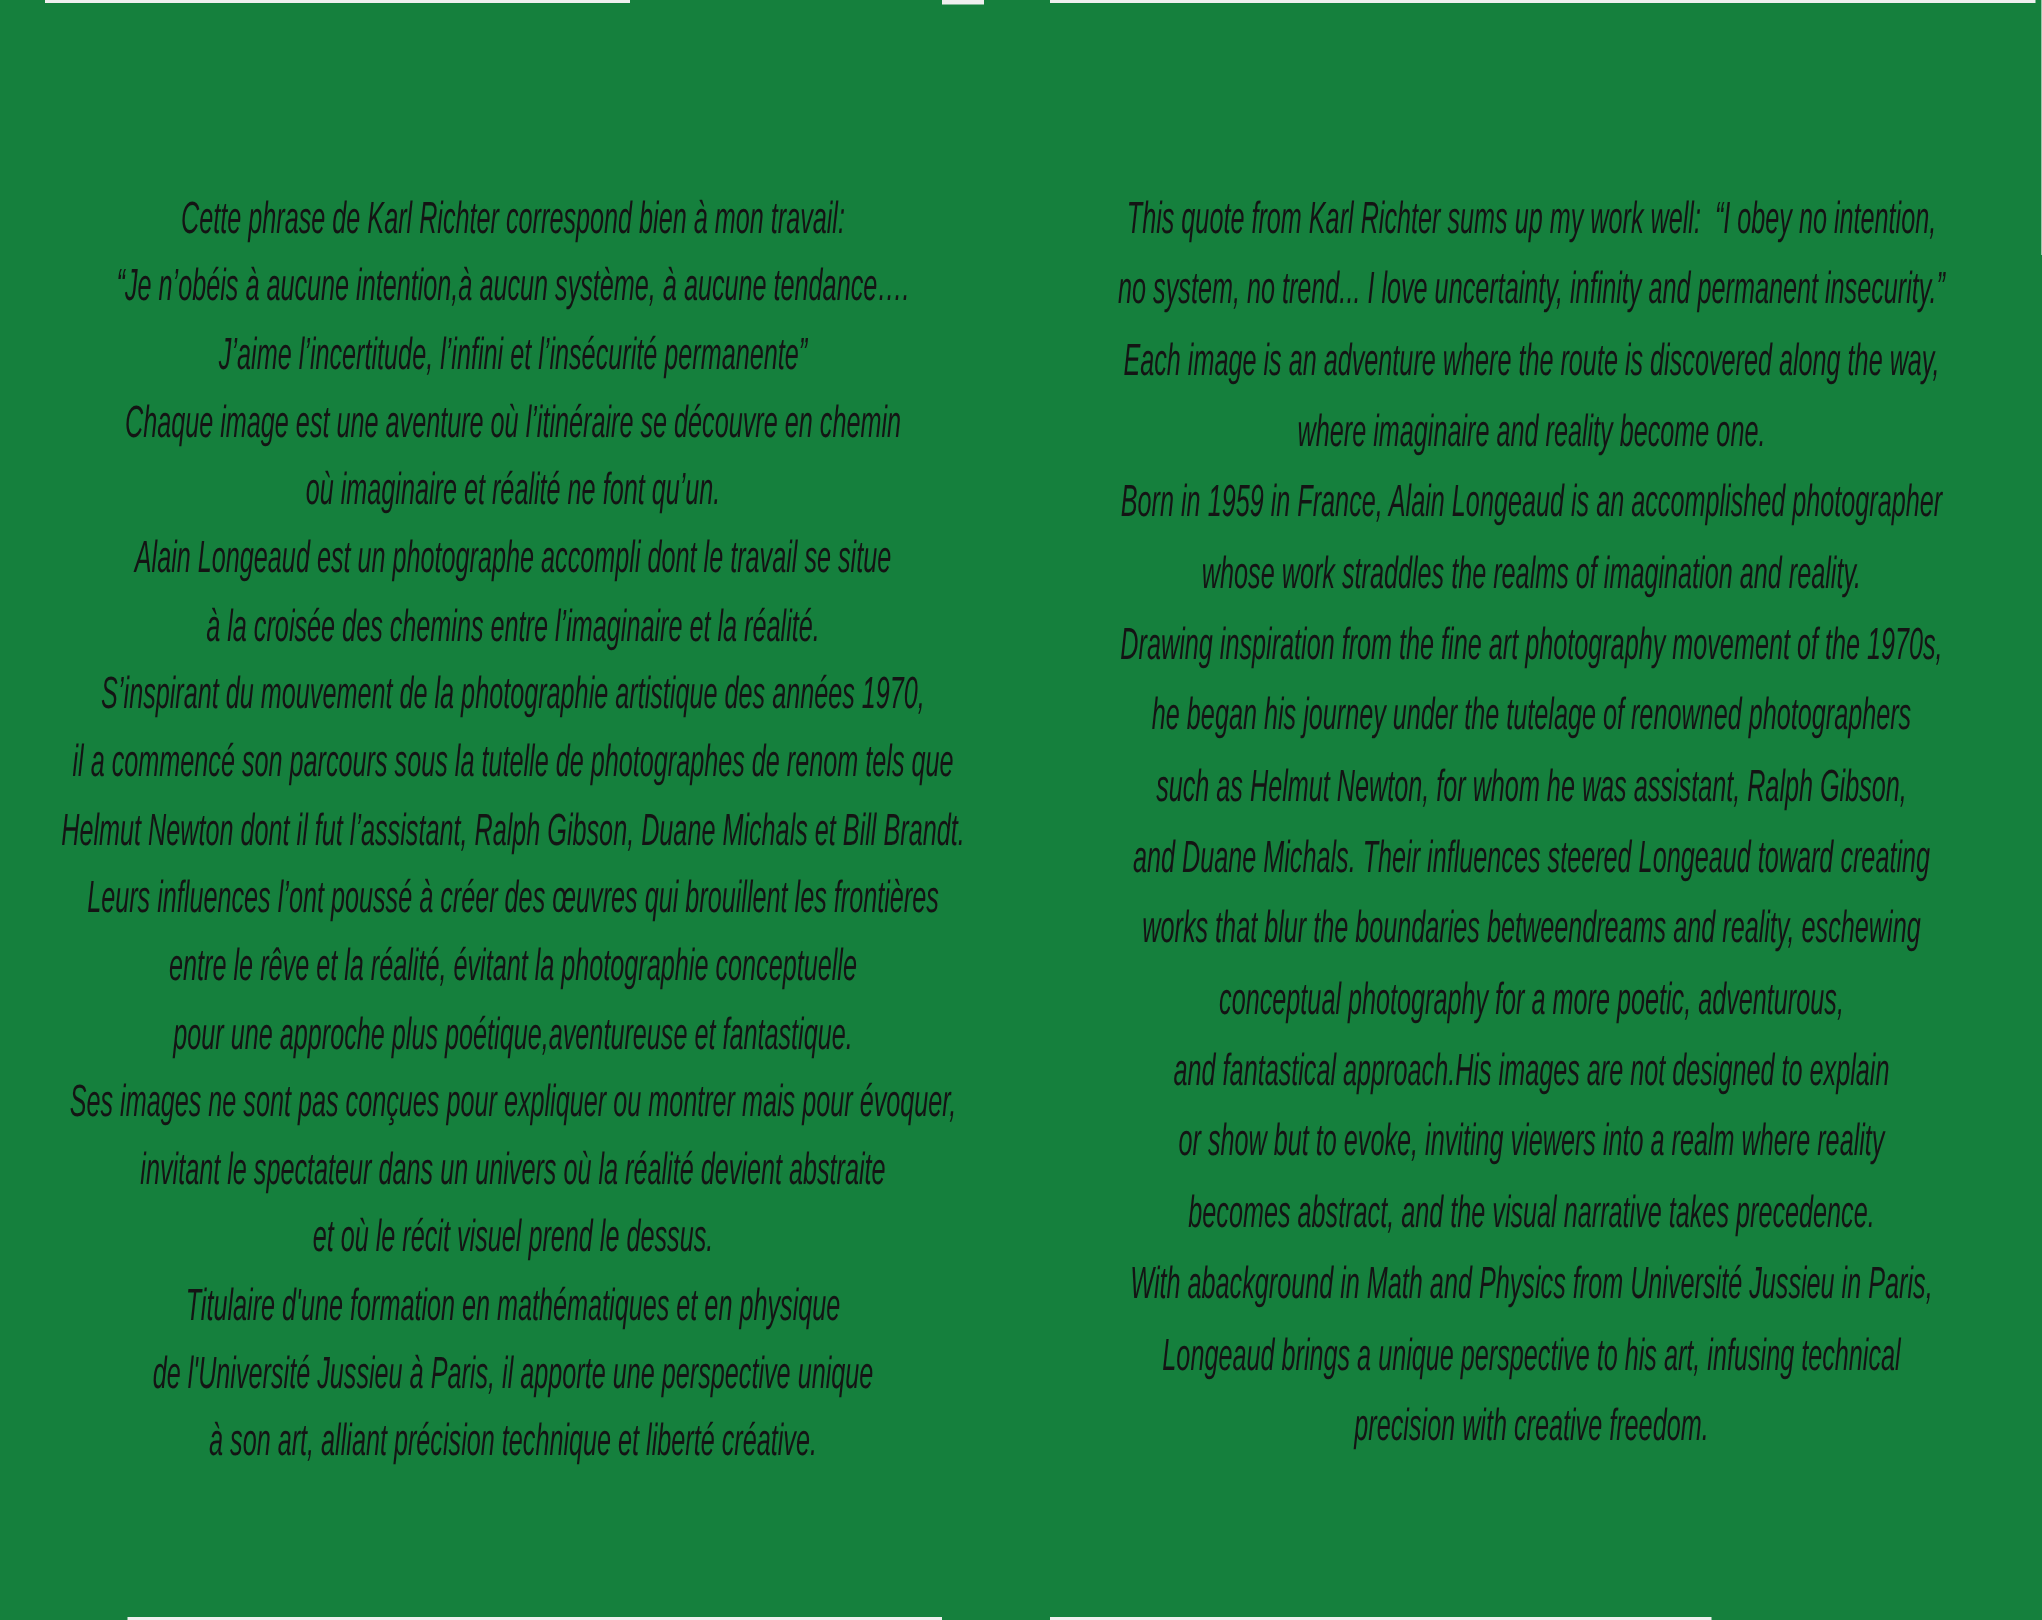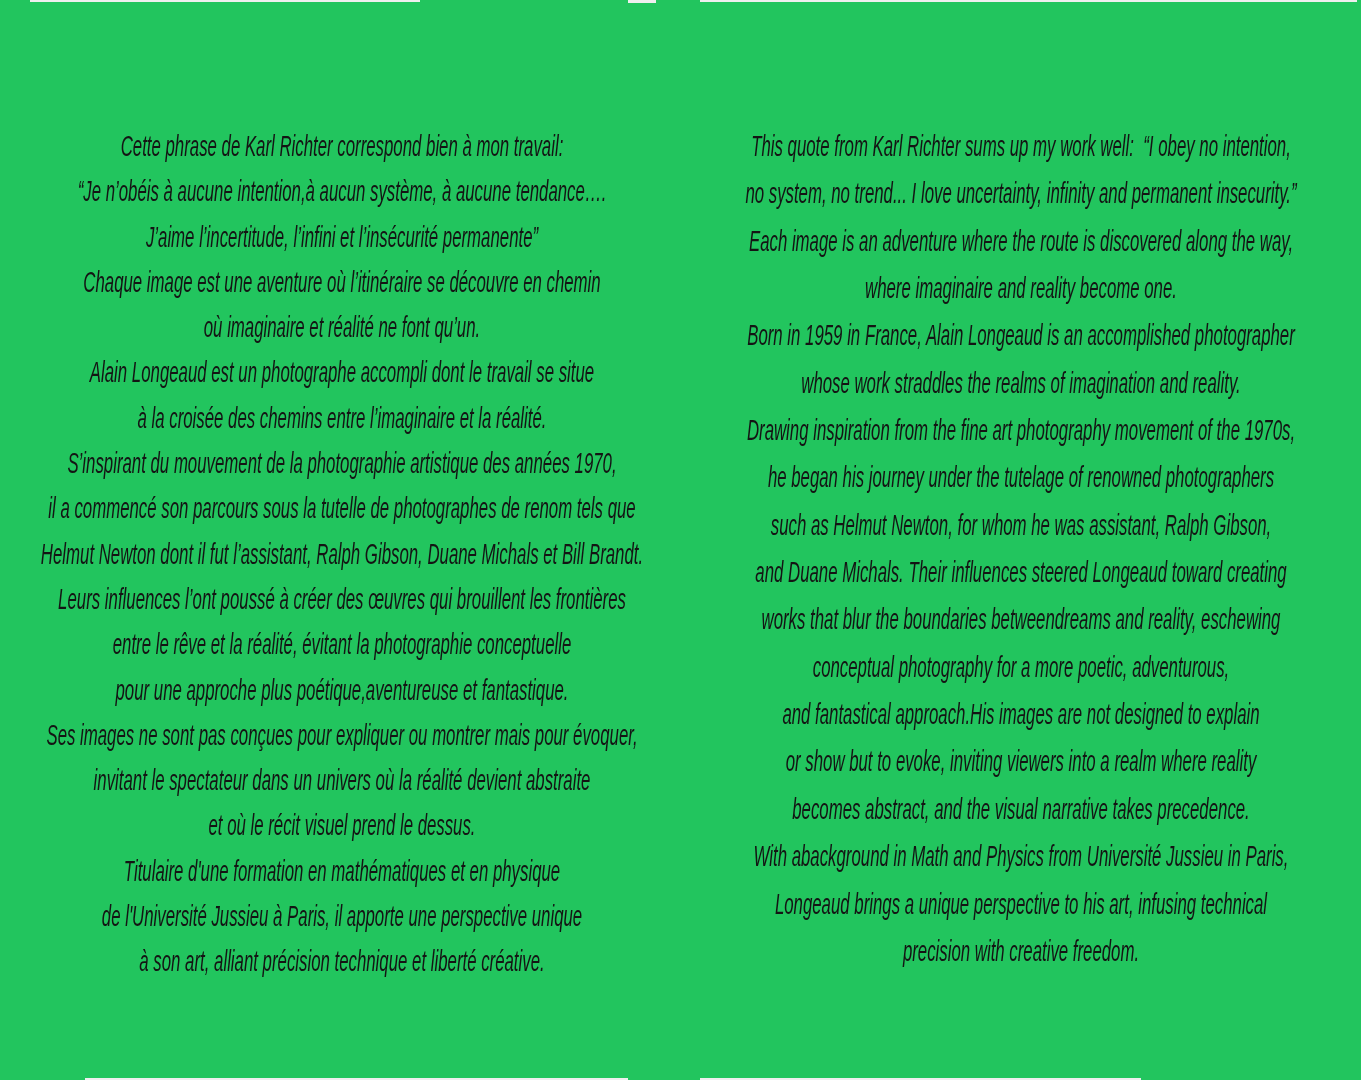--- a/index.html
+++ b/index.html
@@ -10,21 +10,21 @@
   body {
     position: relative;
     width: 1361px;
     height: 1080px;
     overflow: hidden;
     font-family: "Liberation Sans", sans-serif;
   }
   .page {
     position: absolute;
     inset: 0;
-    background: #22c55e;
+    background: #15803d;
   }
   .text-column {
     position: absolute;
     width: 1300px;
     color: #141414;
     font-style: italic;
     font-weight: 400;
     font-size: 30px;
   }
   .column-inner {

